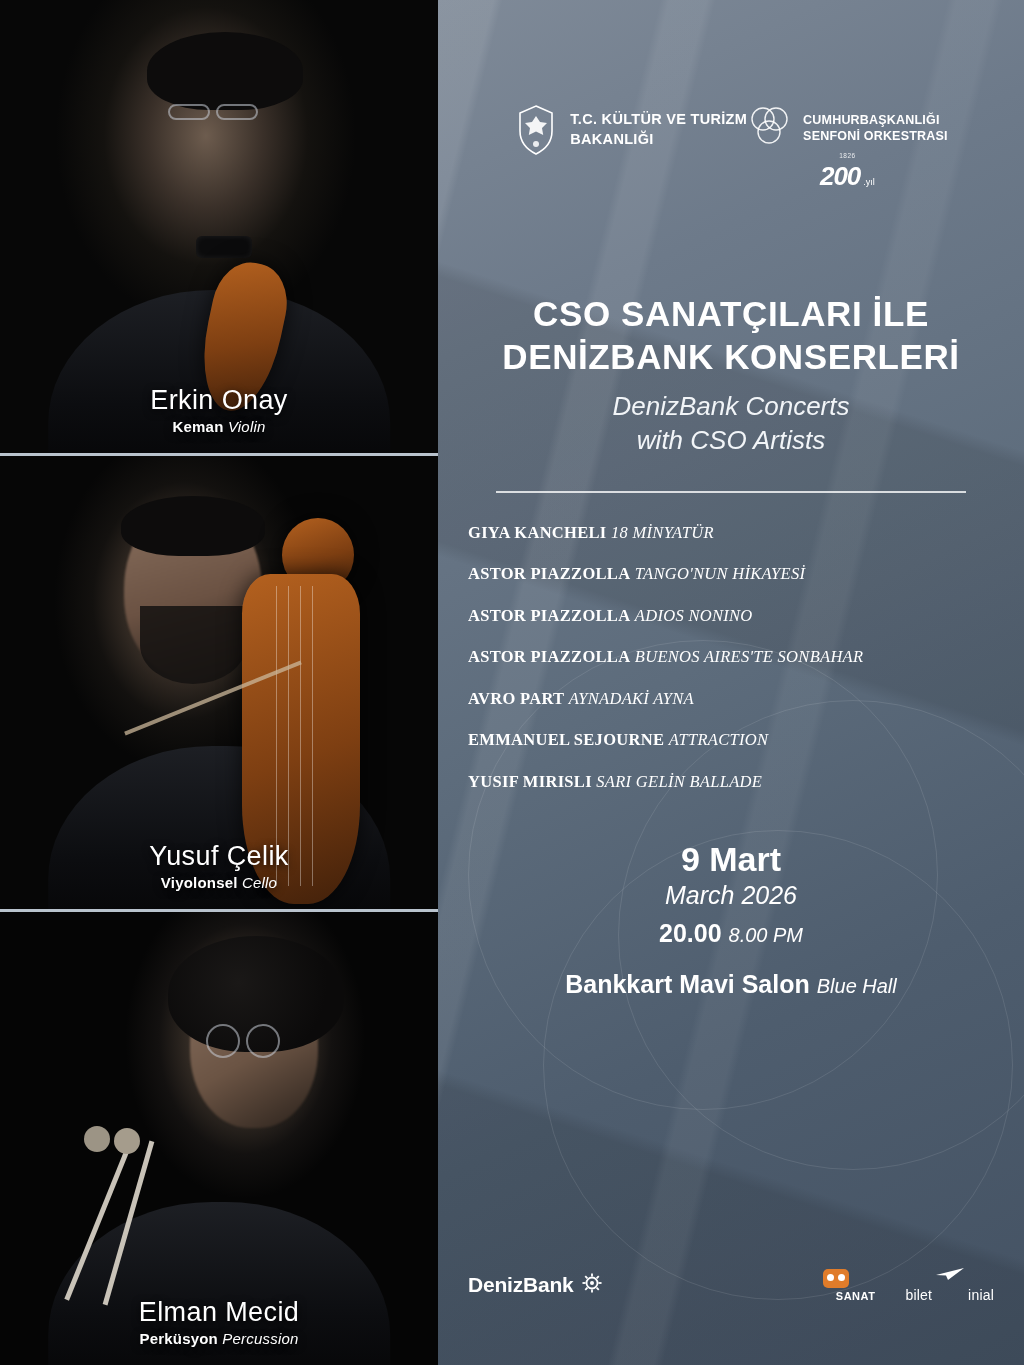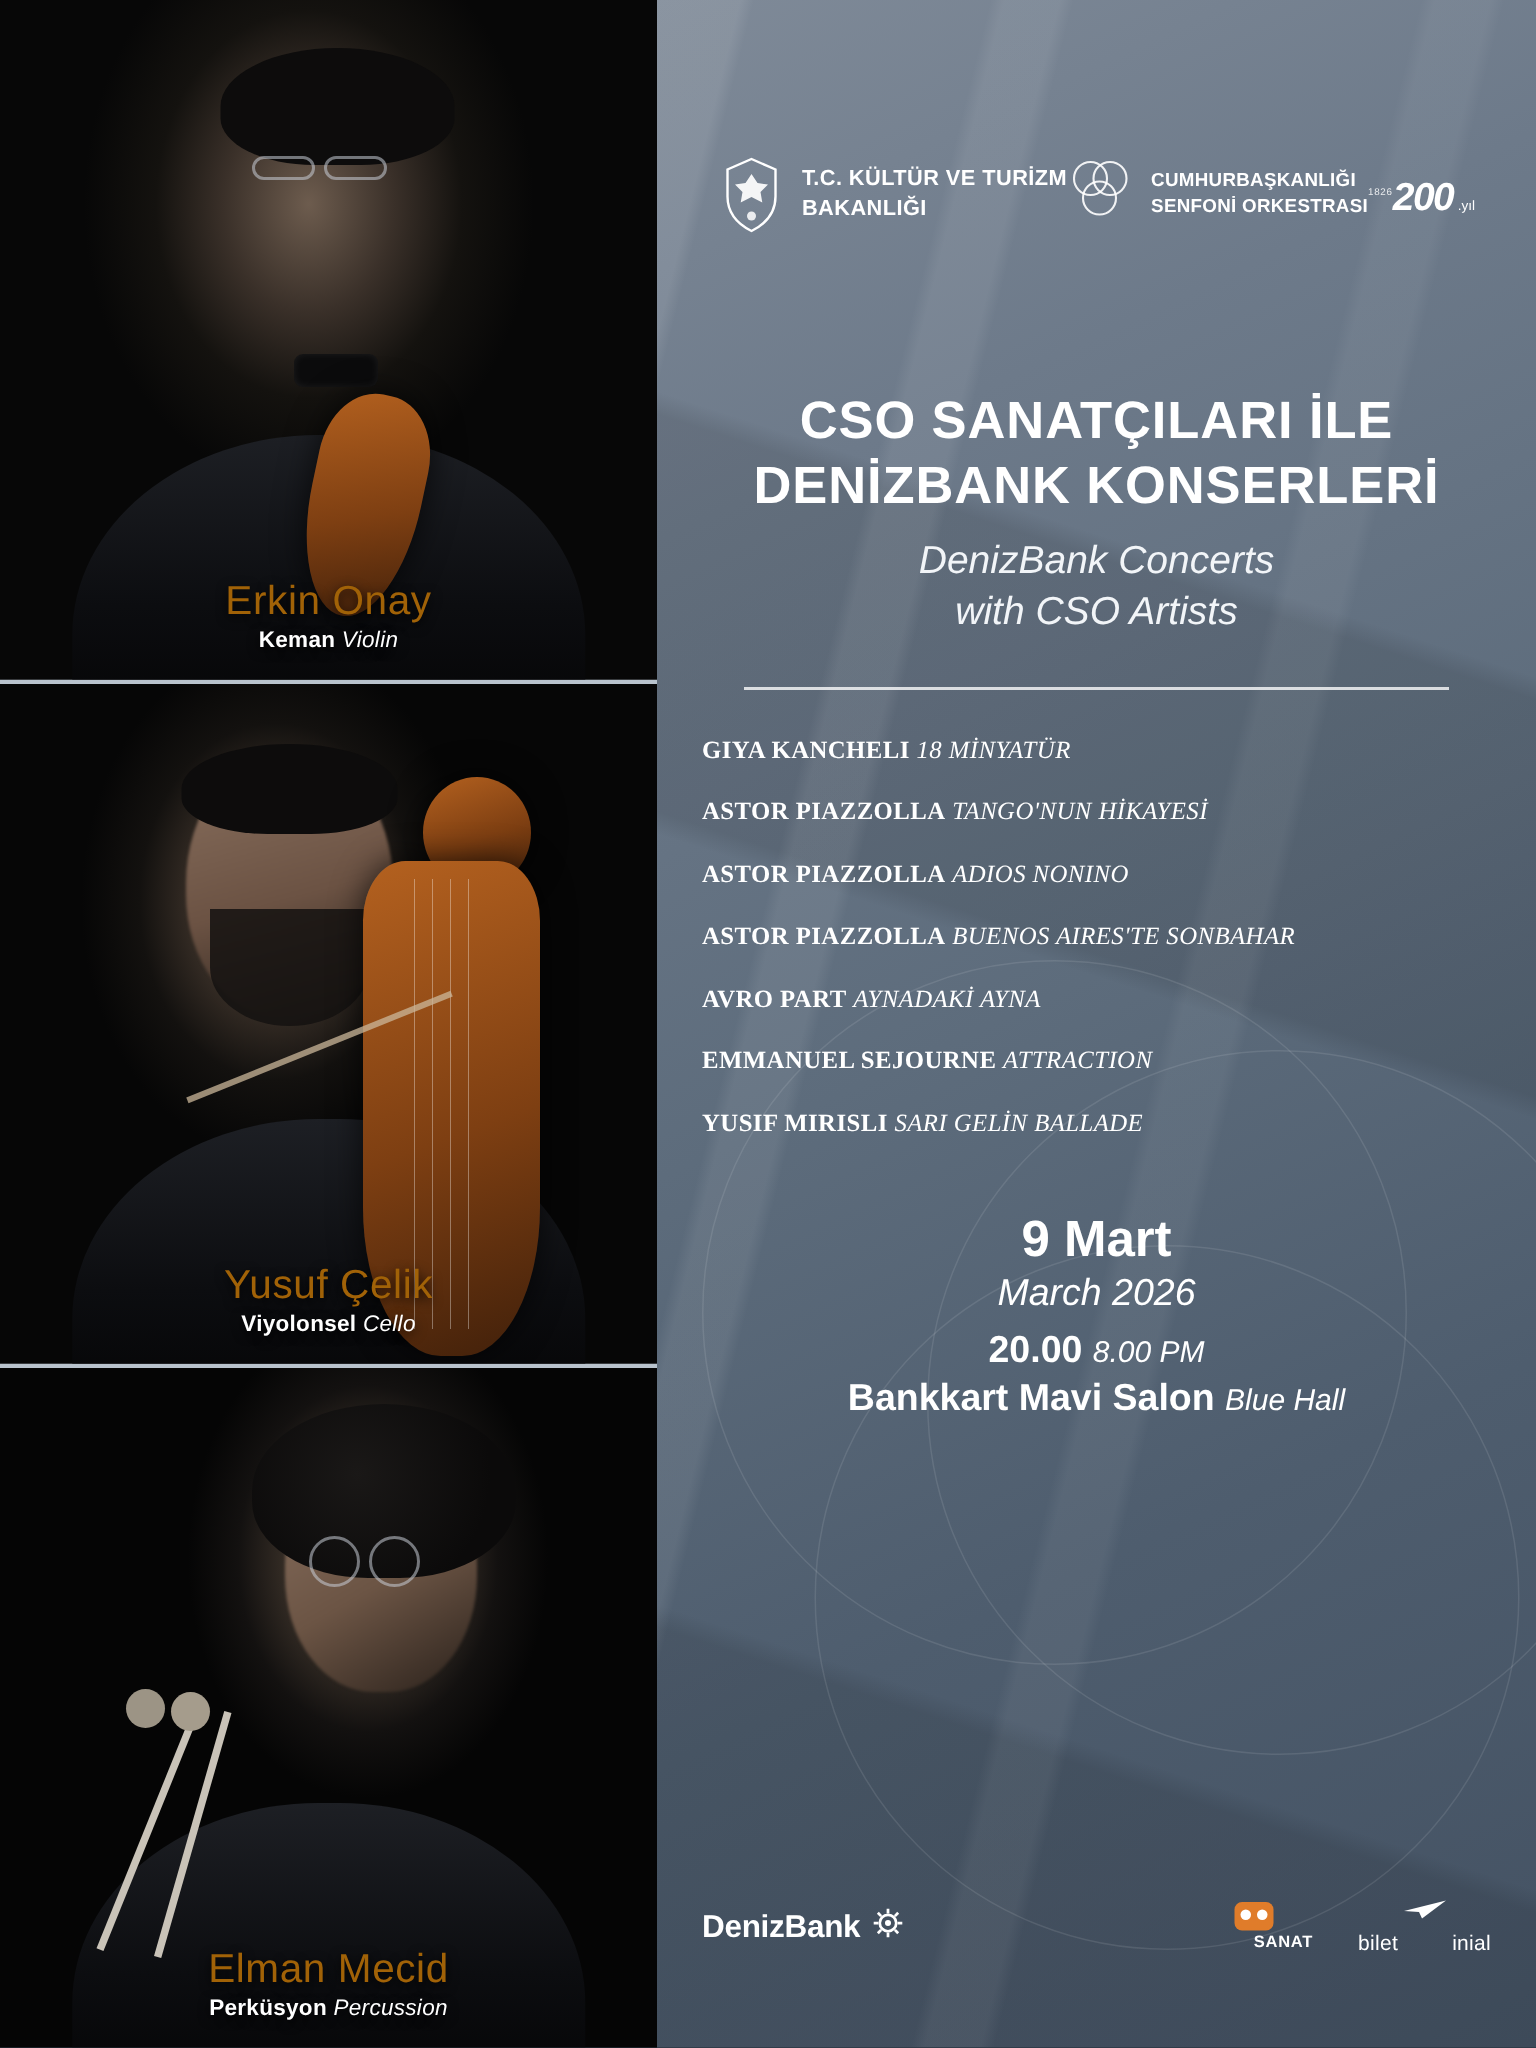--- a/index.html
+++ b/index.html
@@ -93,21 +93,21 @@
   .caption {
     position: absolute;
     left: 0;
     right: 0;
     bottom: 18px;
     text-align: center;
     z-index: 6;
     text-shadow: 0 2px 8px rgba(0,0,0,.9);
   }
   .caption .name {
-    color: #a16207;
+    color: #ffffff;
     font-size: 27px;
     font-weight: 400;
     letter-spacing: .4px;
     line-height: 1.15;
   }
   .caption .role {
     margin-top: 2px;
     color: #ffffff;
     font-size: 15px;
     letter-spacing: .2px;
@@ -161,21 +161,21 @@
     padding-top: 104px;
   }
   .logo-min { display: flex; align-items: center; gap: 12px; }
   .logo-min .glyph { width: 44px; height: 52px; }
   .logo-min .txt {
     font-size: 14.5px;
     font-weight: 700;
     line-height: 1.35;
     letter-spacing: .3px;
   }
-  .logo-cso { display: flex; flex-direction: row; align-items: center; }
+  .logo-cso { display: flex; flex-direction: column; align-items: center; }
   .logo-cso .row { display: flex; align-items: center; gap: 10px; }
   .logo-cso .txt {
     font-size: 12.5px;
     font-weight: 700;
     line-height: 1.3;
     letter-spacing: .2px;
   }
   .logo-cso .year {
     margin-top: 4px;
     display: flex;
@@ -244,21 +244,21 @@
     line-height: 1.35;
   }
   .d-time {
     margin-top: 4px;
     font-size: 25px;
     line-height: 1.3;
   }
   .d-time .h24 { font-weight: 700; }
   .d-time .h12 { font-style: italic; font-size: 20px; }
   .d-venue {
-    margin-top: 0;
+    margin-top: 19px;
     font-size: 25px;
     line-height: 1.3;
   }
   .d-venue .tr { font-weight: 700; }
   .d-venue .en { font-style: italic; font-size: 20px; }
 
   
   .footer {
     margin-top: auto;
     padding-bottom: 62px;

